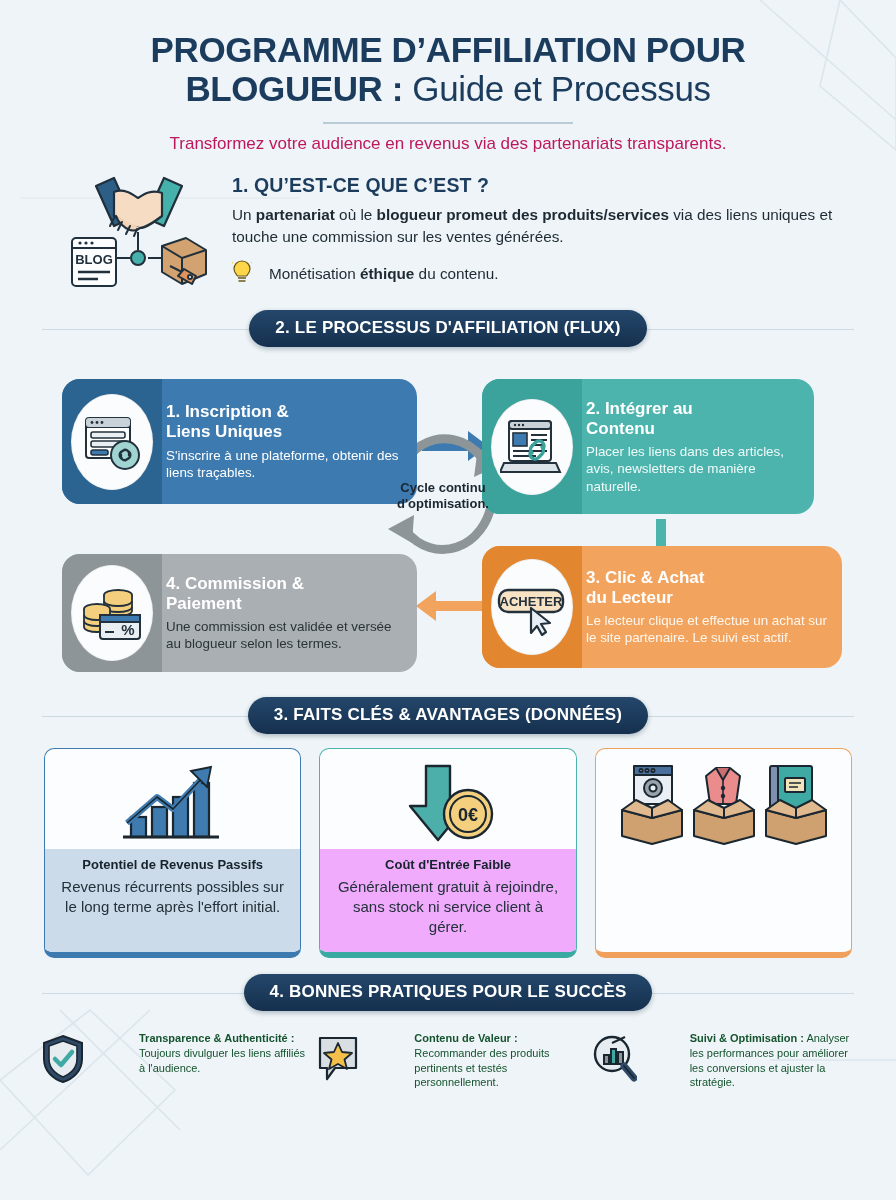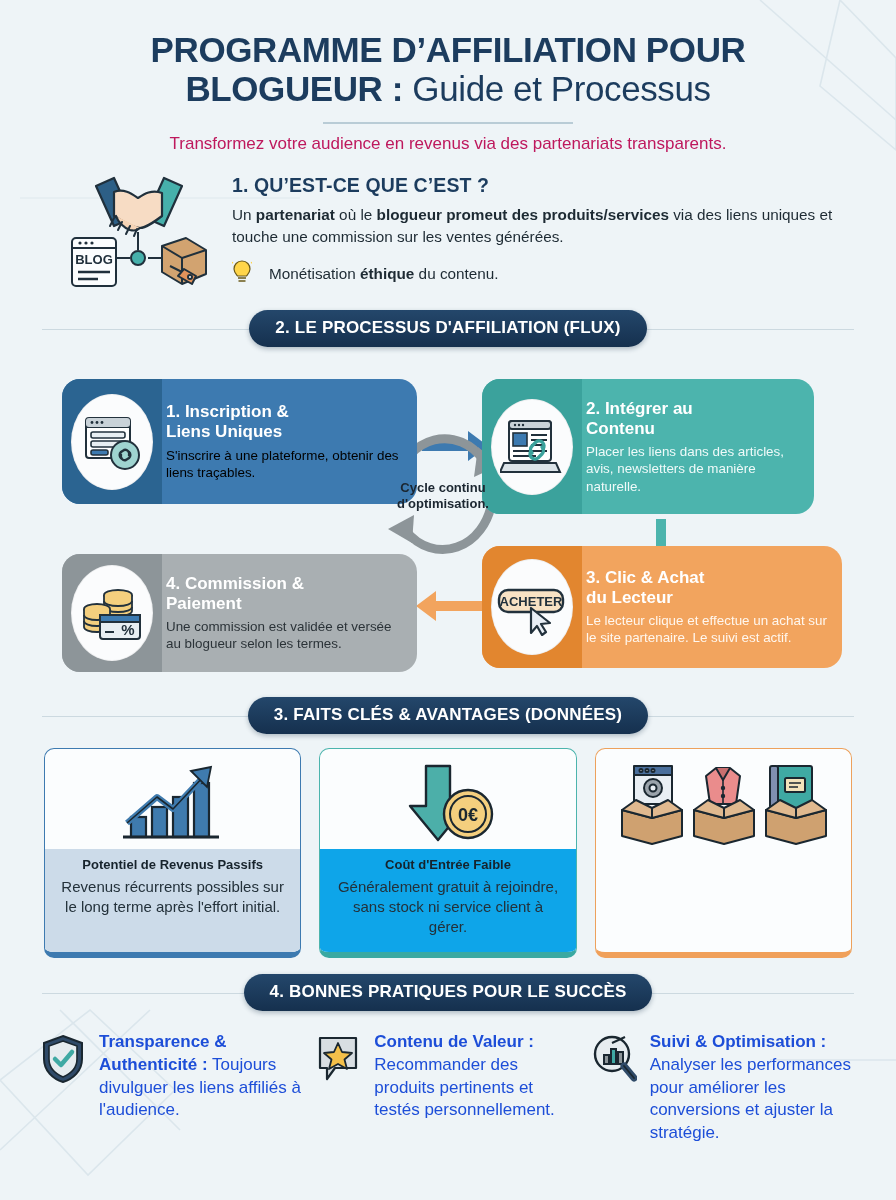--- a/index.html
+++ b/index.html
@@ -58,21 +58,21 @@
     width: 82px; height: 96px; border-radius: 50%;
     background: #fbfcfd; display: flex; align-items: center; justify-content: center;
     box-shadow: inset 0 0 0 1px rgba(0,0,0,.05);
   }
   .ftext { flex: 1; padding: 10px 14px 10px 4px; }
   .fh { font-size: 17px; font-weight: bold; color: #fff; line-height: 1.18; margin-bottom: 4px; }
   .fp { font-size: 13.4px; line-height: 1.3; }
 
   .box1 { left: 18px; top: 18px; width: 355px; height: 125px; background: #3d7ab0; }
   .box1 .badge-circle { background: #2b6491; }
-  .box1 .fp { color: #000000; }
+  .box1 .fp { color: #ffffff; }
   .box2 { left: 438px; top: 18px; width: 332px; height: 135px; background: #4cb4ad; }
   .box2 .badge-circle { background: #3ba29c; }
   .box2 .fp { color: #effaf9; }
   .box3 { left: 438px; top: 185px; width: 360px; height: 122px; background: #f2a45e; }
   .box3 .badge-circle { background: #e2862f; }
   .box3 .fp { color: #fff7ef; }
   .box4 { left: 18px; top: 193px; width: 355px; height: 118px; background: #a9afb2; }
   .box4 .badge-circle { background: #8d9599; }
   .box4 .fp { color: #2b3338; }
   .box4 .fh { color: #ffffff; }
@@ -89,29 +89,29 @@
     flex: 1; border-radius: 10px; overflow: hidden; background: #fbfdfe;
     display: flex; flex-direction: column; height: 210px;
   }
   .card-ico { height: 100px; display: flex; align-items: center; justify-content: center; padding-top: 8px;}
   .card-body { flex: 1; padding: 8px 12px 10px; text-align: center; }
   .card-t { font-size: 13px; font-weight: bold; color: #16232c; margin-bottom: 5px; }
   .card-d { font-size: 15px; color: #23313a; line-height: 1.32; }
   .c1 { border: 1.5px solid #3d7ab0; border-bottom: 6px solid #3d7ab0; }
   .c1 .card-body { background: #ccdbe9; }
   .c2 { border: 1.5px solid #4cb4ad; border-bottom: 6px solid #3aa9a2; }
-  .c2 .card-body { background: #0ea5e9; }
+  .c2 .card-body { background: #f0abfc; }
   .c3 { border: 1.5px solid #eda15c; border-bottom: 6px solid #f0a05a; }
   .c3 .card-body { background: #fce3c8; }
 
   
   .practices { display: flex; padding: 6px 40px 0; gap: 10px; }
   .pr { flex: 1; display: flex; gap: 9px; align-items: flex-start; }
   .pr-ico { flex: 0 0 50px; padding-top: 2px; }
-  .pr-tx { font-size: 17px; color: #1d4ed8; line-height: 1.33; }
+  .pr-tx { font-size: 11px; color: #14532d; line-height: 1.33; margin-left: 40px; }
   .pr-tx b { font-weight: bold; }
 </style>
 </head>
 <body>
 
 <svg class="bg-deco" viewBox="0 0 896 1200">
   <rect width="896" height="1200" fill="#eef4f7"></rect>
   <g stroke="#dbe6ec" stroke-width="1.6" fill="none">
     <path d="M840 0 L896 58 L896 150 L820 86 Z"></path>
     <path d="M760 0 L896 120"></path>

